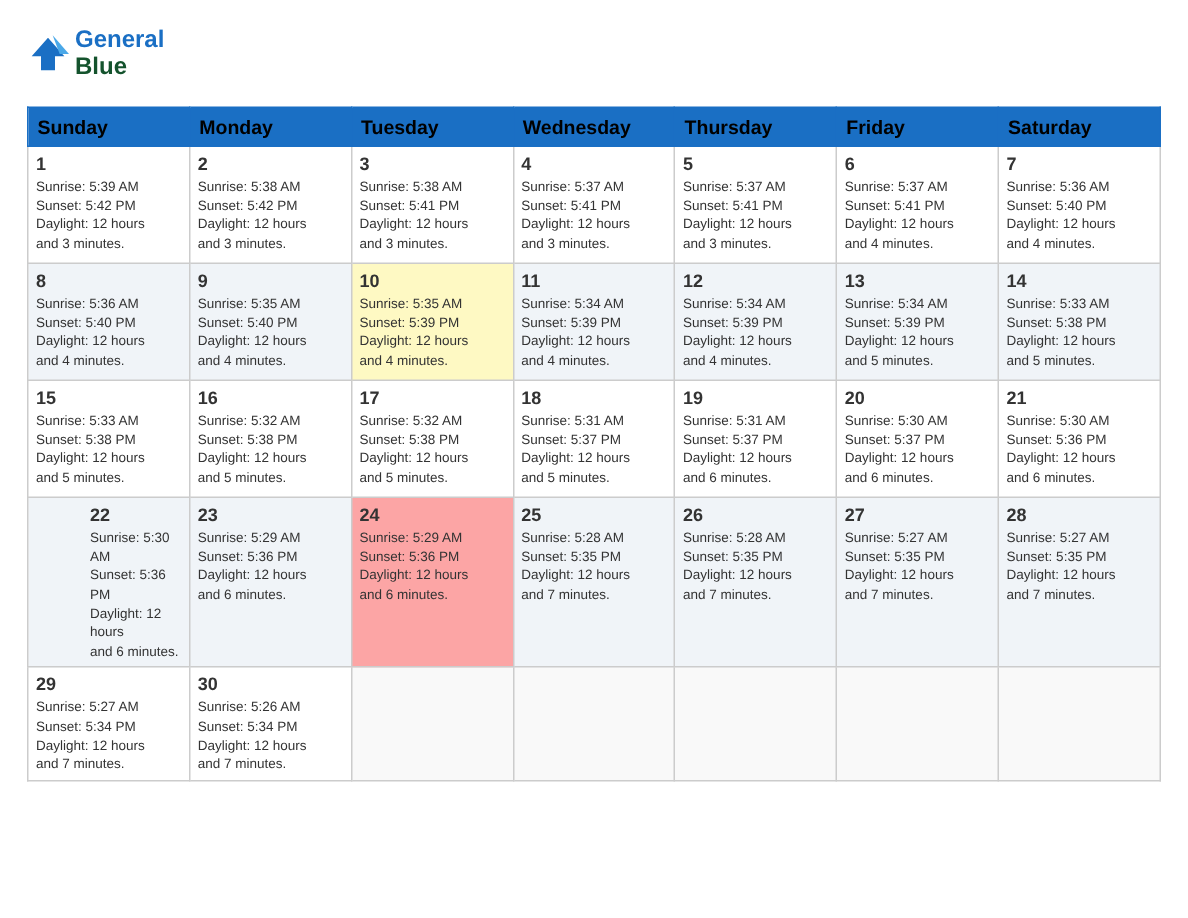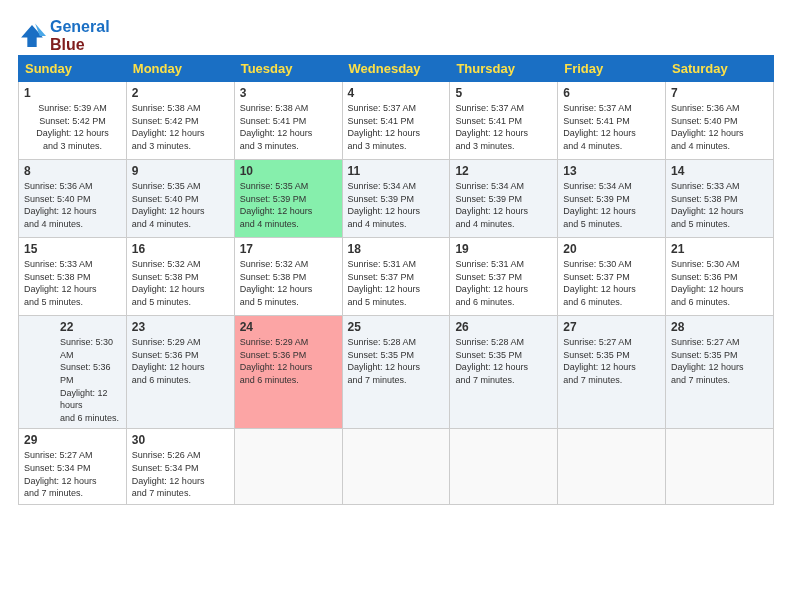--- a/index.html
+++ b/index.html
@@ -13,21 +13,21 @@
     .page {
       width: 792px;
       height: 612px;
       padding: 18px 18px 10px 18px;
       background: #fff;
     }
     .header {
       display: flex;
       align-items: flex-start;
       justify-content: space-between;
-      margin-bottom: 2px;
+      margin-bottom: 18px;
     }
     .logo {
       display: flex;
       align-items: center;
       gap: 4px;
     }
     .logo-icon {
       width: 28px;
       height: 28px;
     }
@@ -43,21 +43,21 @@
       font-size: 15px;
       color: #555;
     }
     .calendar {
       width: 100%;
       border-collapse: collapse;
       table-layout: fixed;
     }
     .calendar th {
       background: #1a6fc4;
-      color: #fde047;
+      color: #000000;
       text-align: left;
       padding: 5px 6px;
       font-size: 13px;
       font-weight: bold;
       border: 1px solid #1a6fc4;
     }
     .calendar td {
       border: 1px solid #ccc;
       vertical-align: top;
       padding: 4px 5px;
@@ -95,21 +95,21 @@
   <div class="header">
     <div class="logo">
       <svg class="logo-icon" viewBox="0 0 36 36">
         <polygon points="18,4 32,20 24,20 24,32 12,32 12,20 4,20" fill="#1a6fc4"></polygon>
         <polygon points="22,2 36,18 28,18" fill="#4aa8e8"></polygon>
       </svg>
       <div>
         <div style="font-size:16px;font-weight:bold;color:#333;line-height:1.1;">
           <span style="color:#1a6fc4;">General</span>
         </div>
-        <div style="font-size:16px;font-weight:bold;color:#7f1d1d;line-height:1.1;">Blue</div>
+        <div style="font-size:16px;font-weight:bold;color:#14532d;line-height:1.1;">Blue</div>
       </div>
     </div>
     <div class="title-block">
       <div class="month-title"></div>
       <div class="location"></div>
     </div>
   </div>
 
   <table class="calendar">
     <thead>
@@ -120,21 +120,21 @@
           <th>Wednesday</th>
           <th>Thursday</th>
           <th>Friday</th>
           <th>Saturday</th>
         </tr>
     </thead>
     <tbody id="calendar-body">
     <tr>
           <td>
             <span class="day-num">1</span>
-            <div class="day-info" style="white-space: pre-line; text-align: center;">Sunrise: 5:39 AM
+            <div class="day-info" style="white-space: pre-line;">Sunrise: 5:39 AM
 Sunset: 5:42 PM
 Daylight: 12 hours
 and 3 minutes.</div>
           </td>
           <td>
             <span class="day-num">2</span>
             <div class="day-info" style="white-space: pre-line;">Sunrise: 5:38 AM
 Sunset: 5:42 PM
 Daylight: 12 hours
 and 3 minutes.</div>
@@ -183,21 +183,21 @@
 Daylight: 12 hours
 and 4 minutes.</div>
           </td>
           <td style="background: rgb(240, 244, 248);">
             <span class="day-num">9</span>
             <div class="day-info" style="white-space: pre-line;">Sunrise: 5:35 AM
 Sunset: 5:40 PM
 Daylight: 12 hours
 and 4 minutes.</div>
           </td>
-          <td style="background: #86efac;">
+          <td style="background: #fef9c3;">
             <span class="day-num">10</span>
             <div class="day-info" style="white-space: pre-line;">Sunrise: 5:35 AM
 Sunset: 5:39 PM
 Daylight: 12 hours
 and 4 minutes.</div>
           </td>
           <td style="background: rgb(240, 244, 248);">
             <span class="day-num">11</span>
             <div class="day-info" style="white-space: pre-line;">Sunrise: 5:34 AM
 Sunset: 5:39 PM

